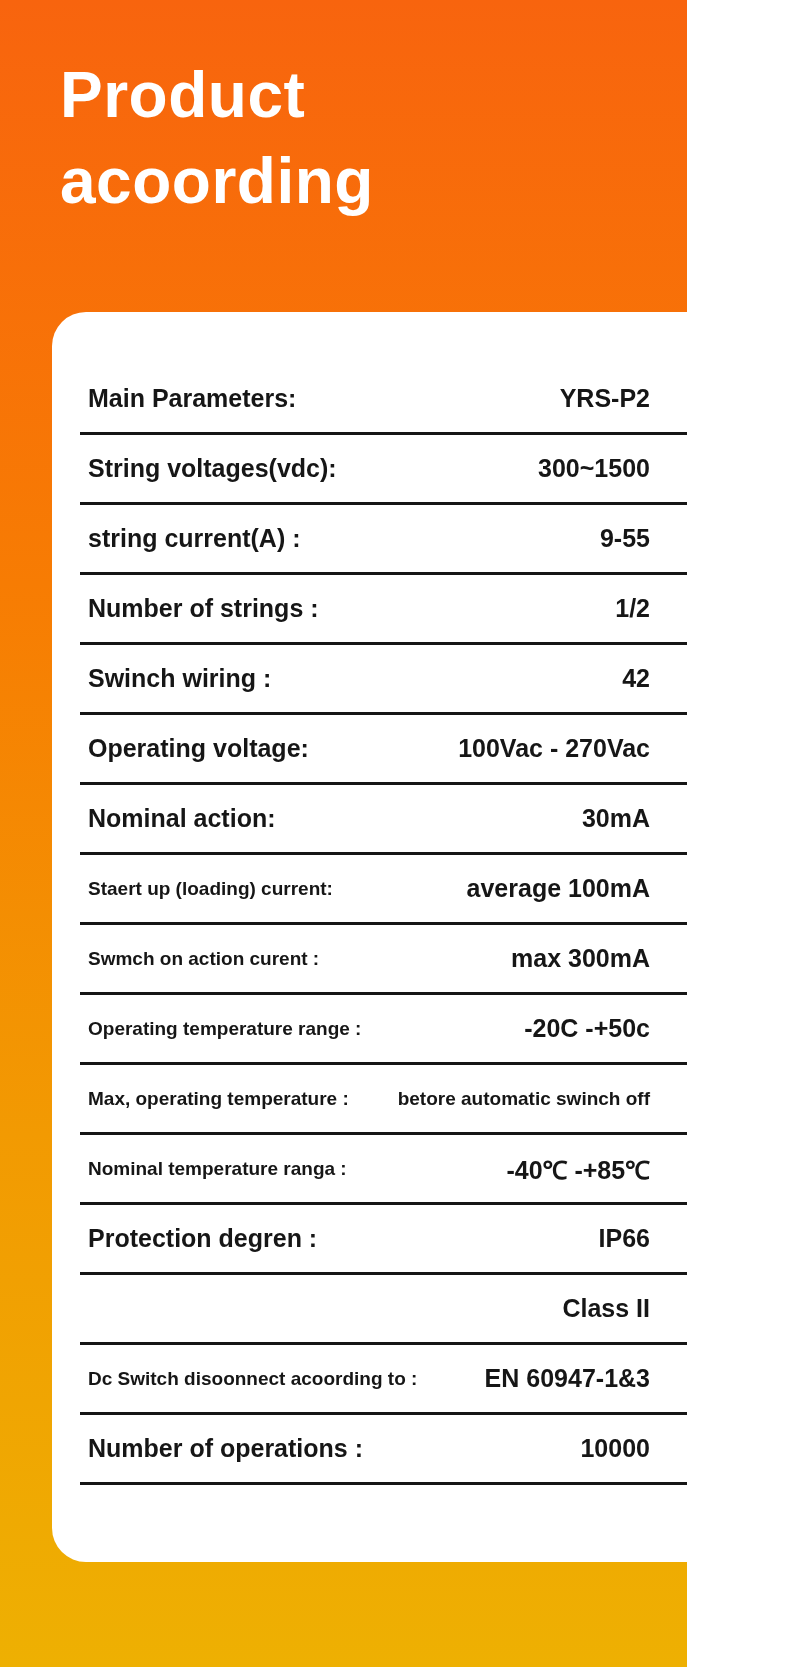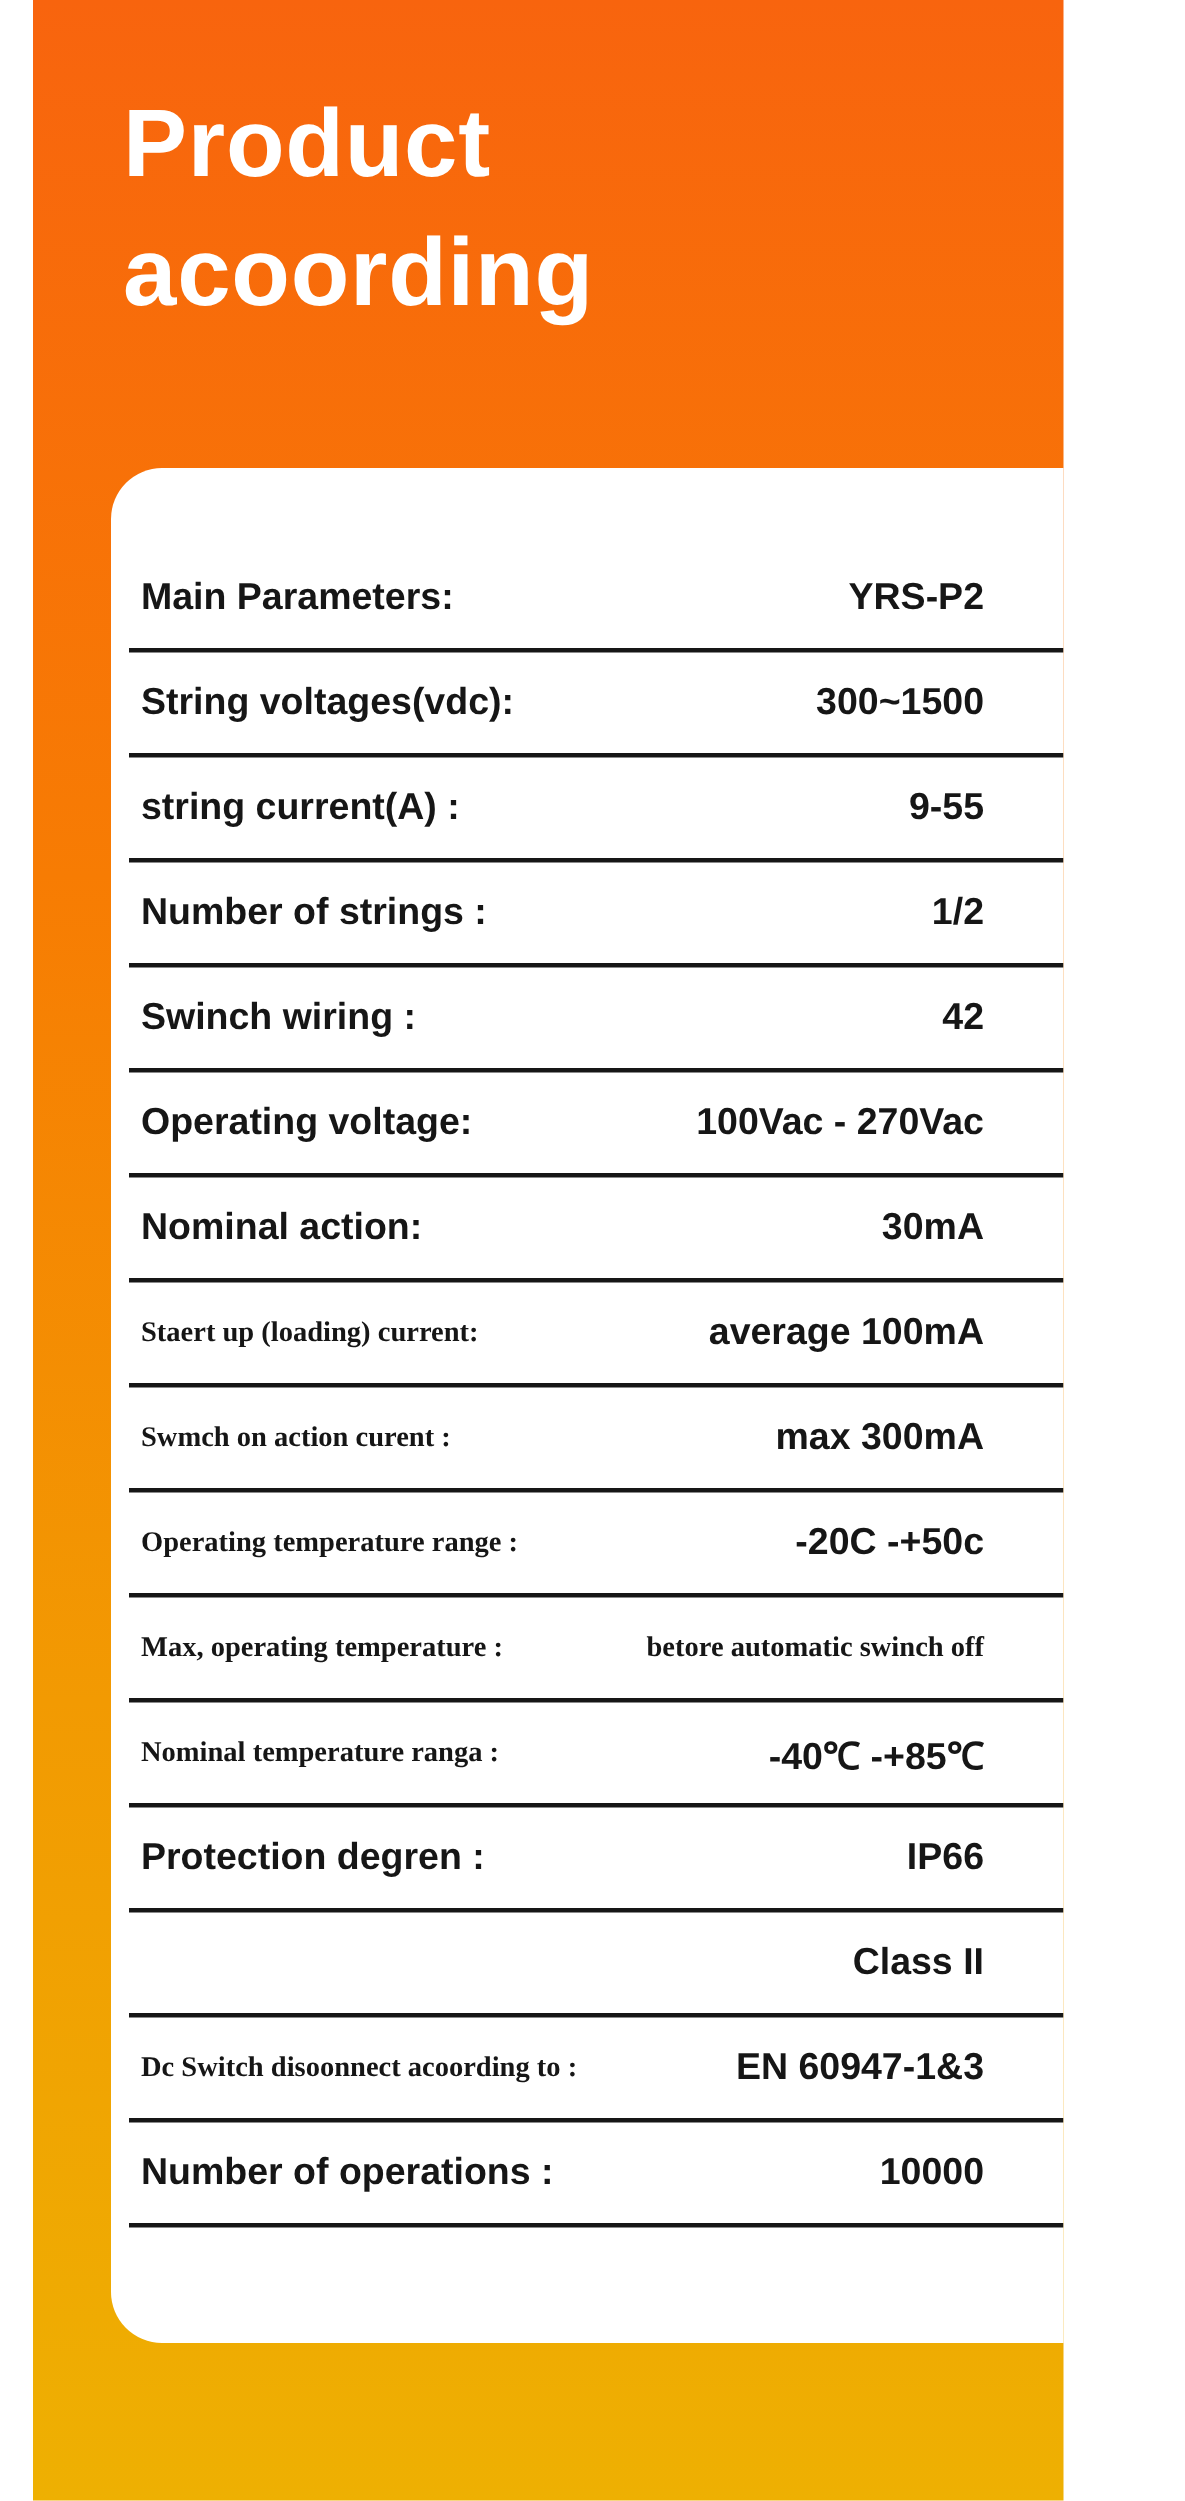--- a/index.html
+++ b/index.html
@@ -9,21 +9,20 @@
   .page {
     position: relative;
     width: 687px;
     height: 1667px;
     overflow: hidden;
     background: linear-gradient(to bottom,
       var(--bg-top, #F8640E) 0%,
       var(--bg-mid1, #F77C03) 35%,
       var(--bg-mid2, #F29A02) 68%,
       var(--bg-bottom, #EEB002) 100%);
-    margin-left: 22px;
   }
 
   .title {
     position: absolute;
     left: 60px;
     top: 52px;
     color: var(--title-color, #FFFFFF);
     font-size: 64px;
     line-height: 86px;
     font-weight: 700;
@@ -36,21 +35,21 @@
     left: 52px;
     top: 312px;
     width: 673px;
     height: 1250px;
     background: var(--card-bg, #FFFFFF);
     border-radius: 34px;
   }
 
   .table {
     position: absolute;
-    left: 12px;
+    left: 28px;
     right: 38px;
     top: 53px;
   }
 
   .row {
     position: relative;
     height: 70px;
     display: flex;
     align-items: center;
     border-bottom: 3px solid var(--divider, #161616);
@@ -67,21 +66,21 @@
     position: absolute;
     left: 270px;
     width: 300px;
     text-align: right;
     color: var(--text, #161616);
     font-weight: 600;
     white-space: nowrap;
   }
 
   .lg { font-size: 25px; }
-  .sm { font-size: 19px; font-family: Liberation Serif, serif; }
+  .sm { font-size: 19px; }
 </style>
 </head>
 <body>
 
 <div class="page">
 
   <h1 class="title">
     <span class="line">Product</span>
     <span class="line">acoording</span>
   </h1>

